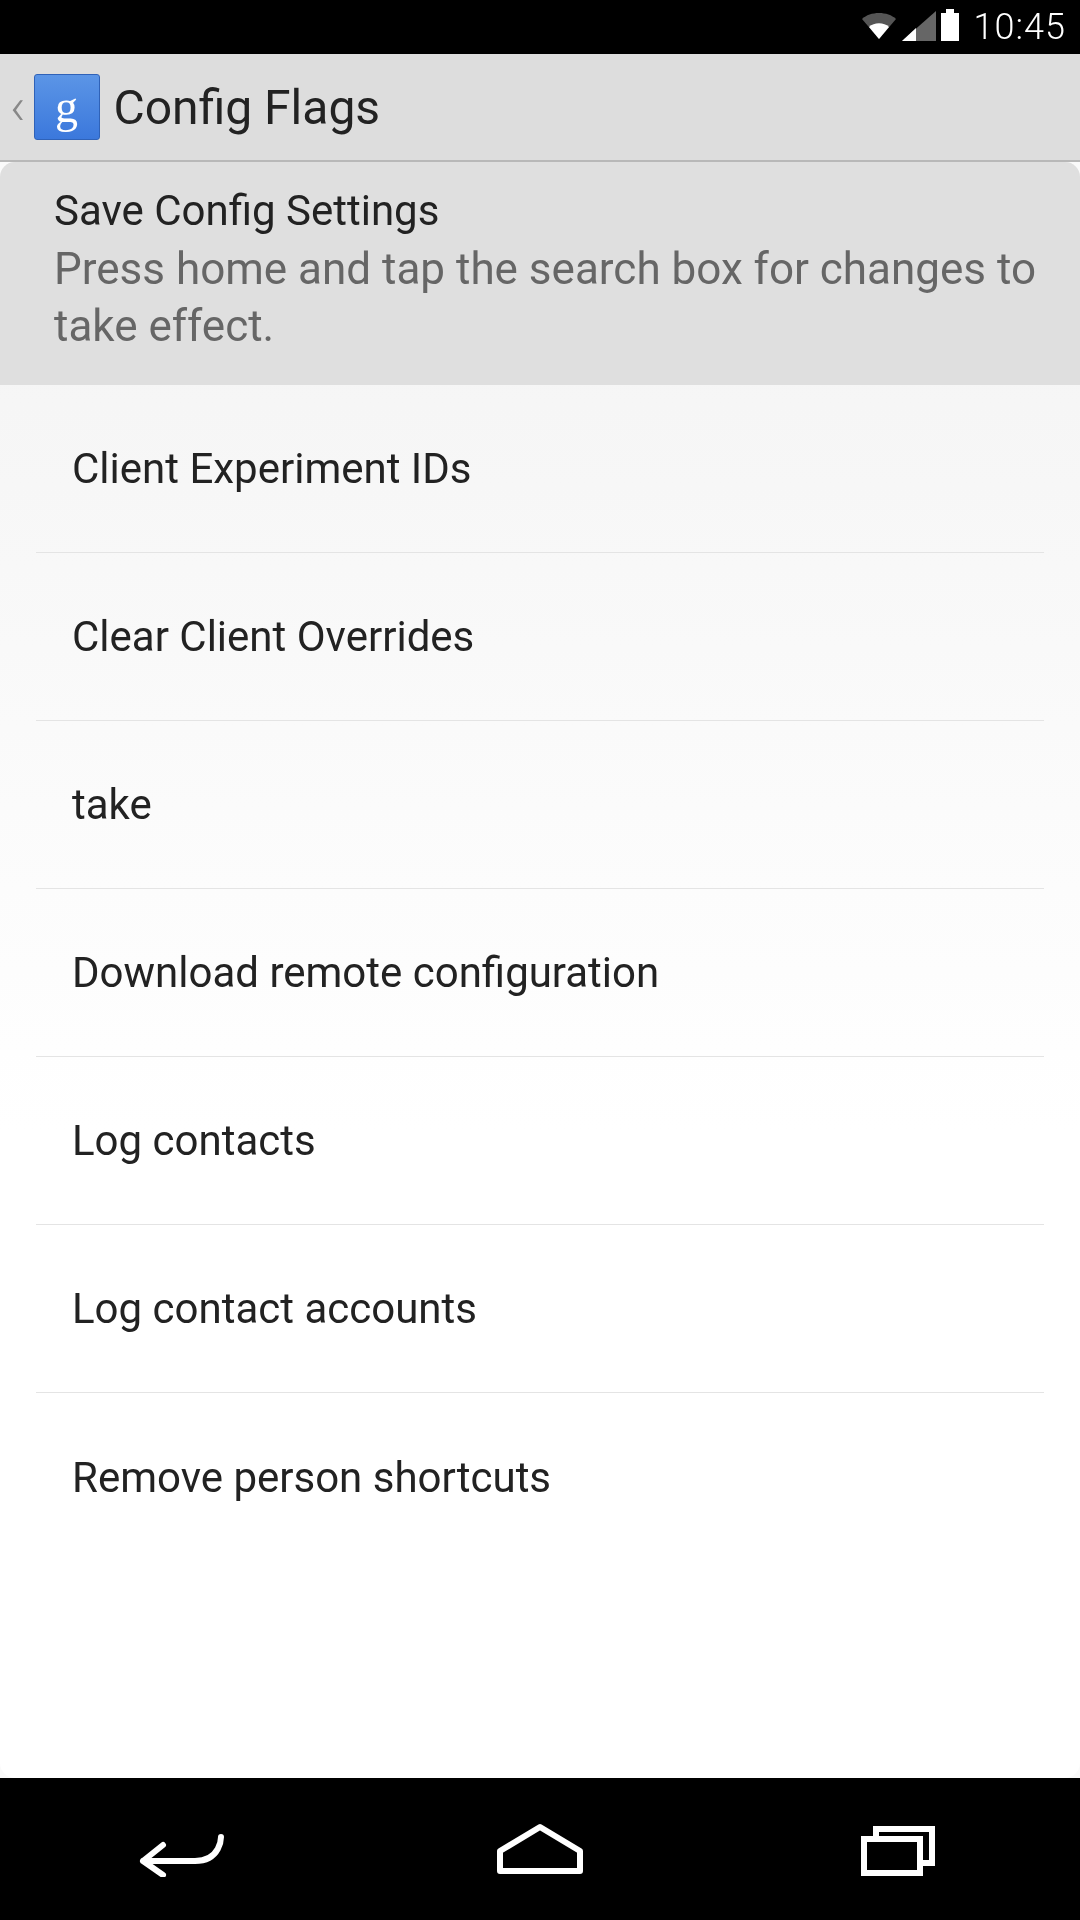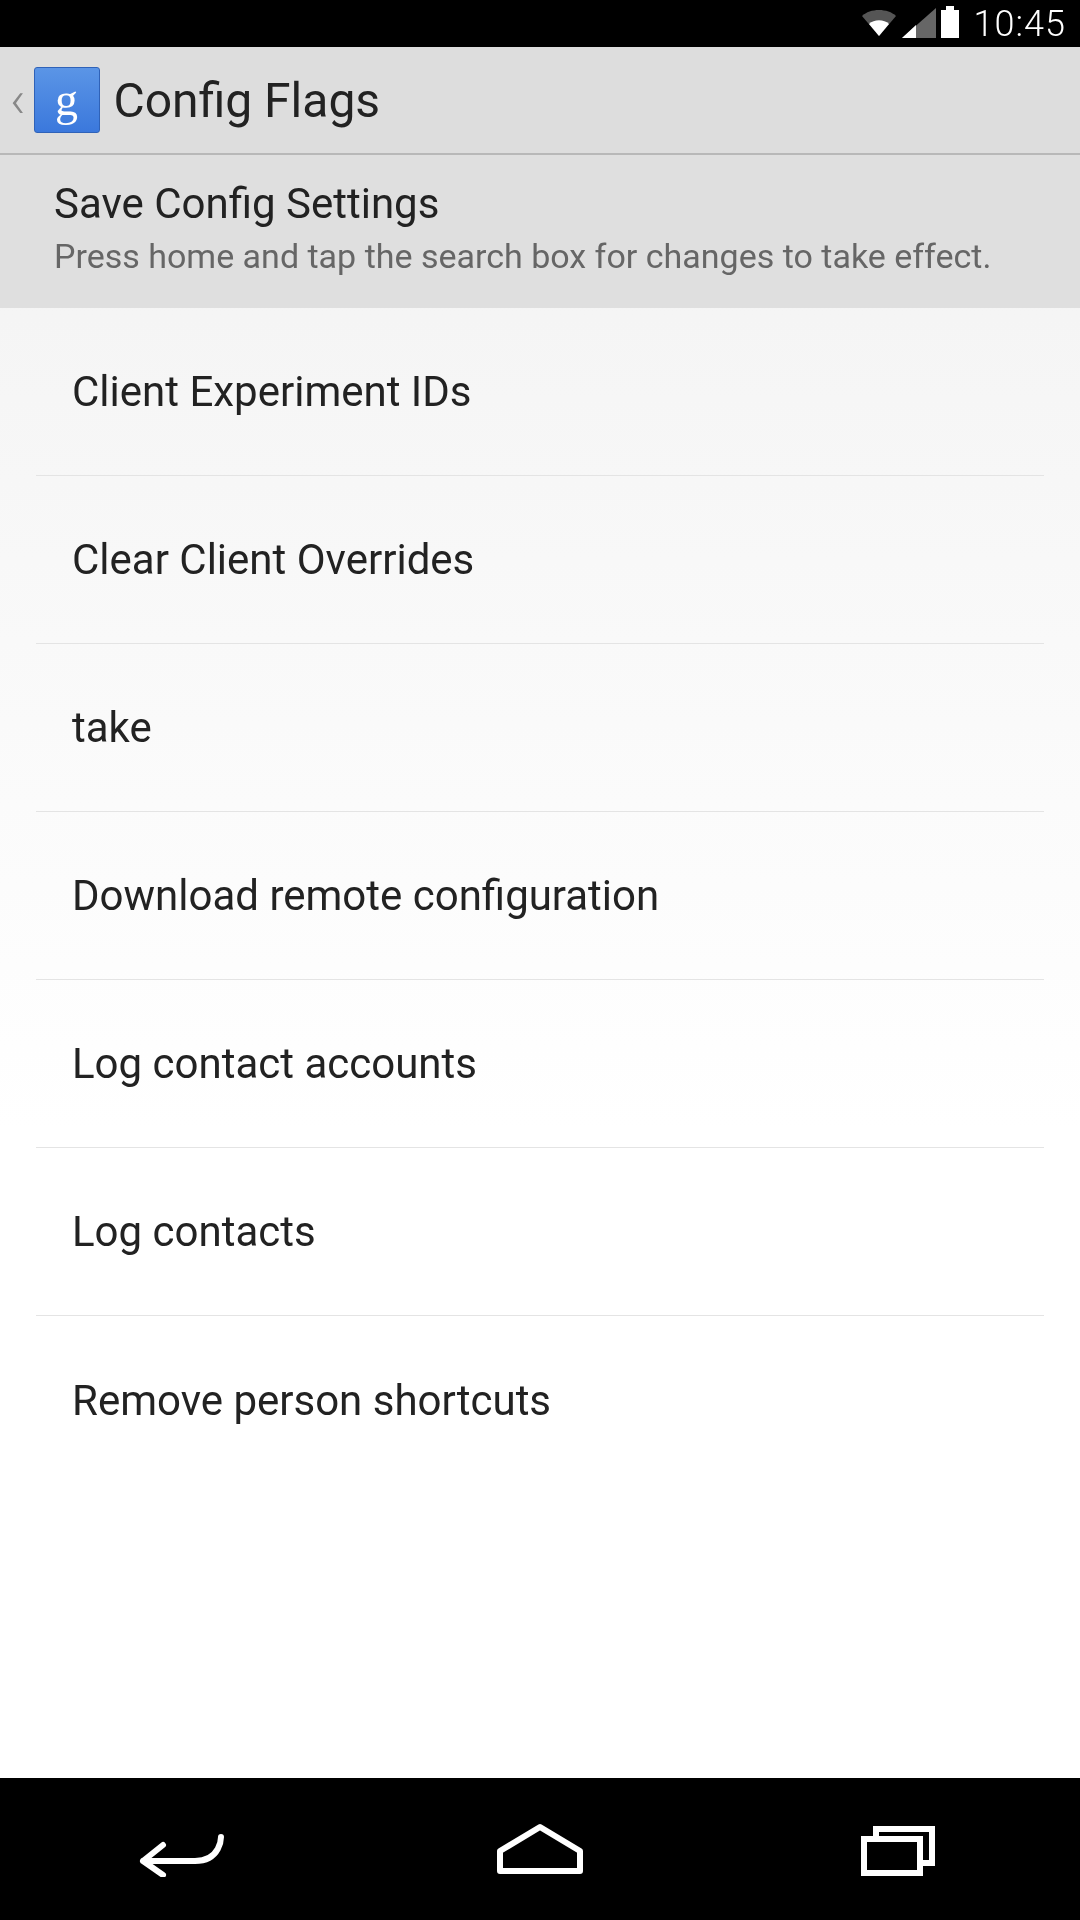--- a/index.html
+++ b/index.html
@@ -1,21 +1,21 @@
 <!DOCTYPE html>
 <html><head>
   <meta charset="utf-8">
   <style>
     * { margin: 0; padding: 0; box-sizing: border-box; }
     html, body { width: 1080px; height: 1920px; overflow: hidden; font-family: Roboto, "Helvetica Neue", Arial, sans-serif; }
     body { display: flex; flex-direction: column; background: #fafafa; }
 
     
     .status-bar {
-      height: 47px;
+      height: 54px;
       background: #000;
       color: #fff;
       display: flex;
       justify-content: flex-end;
       align-items: center;
       padding: 0 14px;
       gap: 6px;
     }
     .status-time { font-size: 36px; font-weight: 300; letter-spacing: 1px; margin-left: 8px; color: #fff;}
     .status-icons { display: flex; align-items: flex-end; gap: 4px; }
@@ -48,21 +48,21 @@
       justify-content: center;
       color: #fff;
       font-family: Georgia, serif;
       font-size: 46px;
       font-weight: 400;
       line-height: 1;
     }
     .action-title { font-size: 48px; color: #222; font-weight: 400; }
 
     
-    .content { flex: 1; background: linear-gradient(#f3f3f3, #ffffff 60%); overflow: hidden; }
+    .content { flex: 1; background: linear-gradient(#f3f3f3, #ffffff 60%); overflow: hidden; border-radius: 15px; }
 
     .list-item {
       min-height: 168px;
       padding: 0 36px;
       display: flex;
       flex-direction: column;
       justify-content: center;
       border-bottom: 1px solid #e4e4e4;
       margin: 0 36px;
     }
@@ -71,21 +71,21 @@
         border-bottom: none;
     }
     .highlight {
       background: #dfdfdf;
       padding: 24px 36px 30px 54px;
       margin-left: 36px;
       margin-right: 36px;
       min-height: auto;
     }
     .item-title { font-size: 42px; color: #222; font-weight: 400; }
-    .item-sub { font-size: 34px; color: #666; margin-top: 6px; line-height: 1.3; }
+    .item-sub { font-size: 44px; color: #666; margin-top: 6px; line-height: 1.3; }
 
     
     .nav-bar {
       height: 142px;
       background: #000;
       display: flex;
       justify-content: space-around;
       align-items: center;
     }
     .nav-btn { width: 160px; height: 70px; display:flex; align-items:center; justify-content:center; }
@@ -138,24 +138,24 @@
   <div class="list-item">
     <div class="item-title">Clear Client Overrides</div>
   </div>
   <div class="list-item">
     <div class="item-title">take</div>
   </div>
   <div class="list-item">
     <div class="item-title">Download remote configuration</div>
   </div>
   <div class="list-item">
-    <div class="item-title">Log contact accounts</div>
+    <div class="item-title">Log contacts</div>
   </div>
   <div class="list-item">
-    <div class="item-title">Log contacts</div>
+    <div class="item-title">Log contact accounts</div>
   </div>
   <div class="list-item" style="border-bottom:none">
     <div class="item-title">Remove person shortcuts</div>
   </div>
 </div>
 
 <div class="nav-bar">
   <div class="nav-btn">
     <svg width="110" height="56" viewBox="0 0 110 56">
       <path d="M96 16 C96 16 96 40 70 40 L18 40 M18 40 L38 24 M18 40 L38 54" stroke-linecap="round" stroke-linejoin="round"></path>

